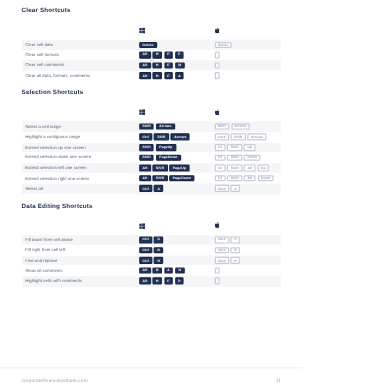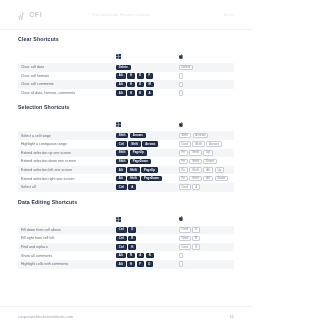--- a/index.html
+++ b/index.html
@@ -129,34 +129,20 @@
   }
   .footer-right {
     font-size: 4px; color: #9aa2b1;
   }
 </style>
 </head>
 <body>
 
 <div class="page">
 
-  <div class="header">
-    <div class="logo">
-      <span class="logo-mark">
-        <svg width="9" height="8" viewBox="0 0 9 8" aria-hidden="true">
-          <rect x="0" y="4.2" width="1.3" height="3.8" fill="#ced1d8" transform="skewX(-12)"></rect>
-          <rect x="2.3" y="2.4" width="1.3" height="5.6" fill="#ced1d8" transform="skewX(-12)"></rect>
-          <rect x="4.6" y="0.4" width="1.3" height="7.6" fill="#ced1d8" transform="skewX(-12)"></rect>
-        </svg>
-      </span>
-      <span class="logo-text">CFI</span>
-    </div>
-    <div class="header-center">The Corporate Finance Institute</div>
-    <div class="header-right">Excel</div>
-  </div>
 
   <div class="content">
     <div id="sections-host">
         <div class="section">
           <div class="section-title">Clear Shortcuts</div>
           <table class="sc">
             <colgroup>
               <col class="c-desc">
               <col class="c-win">
               <col class="c-mac">

